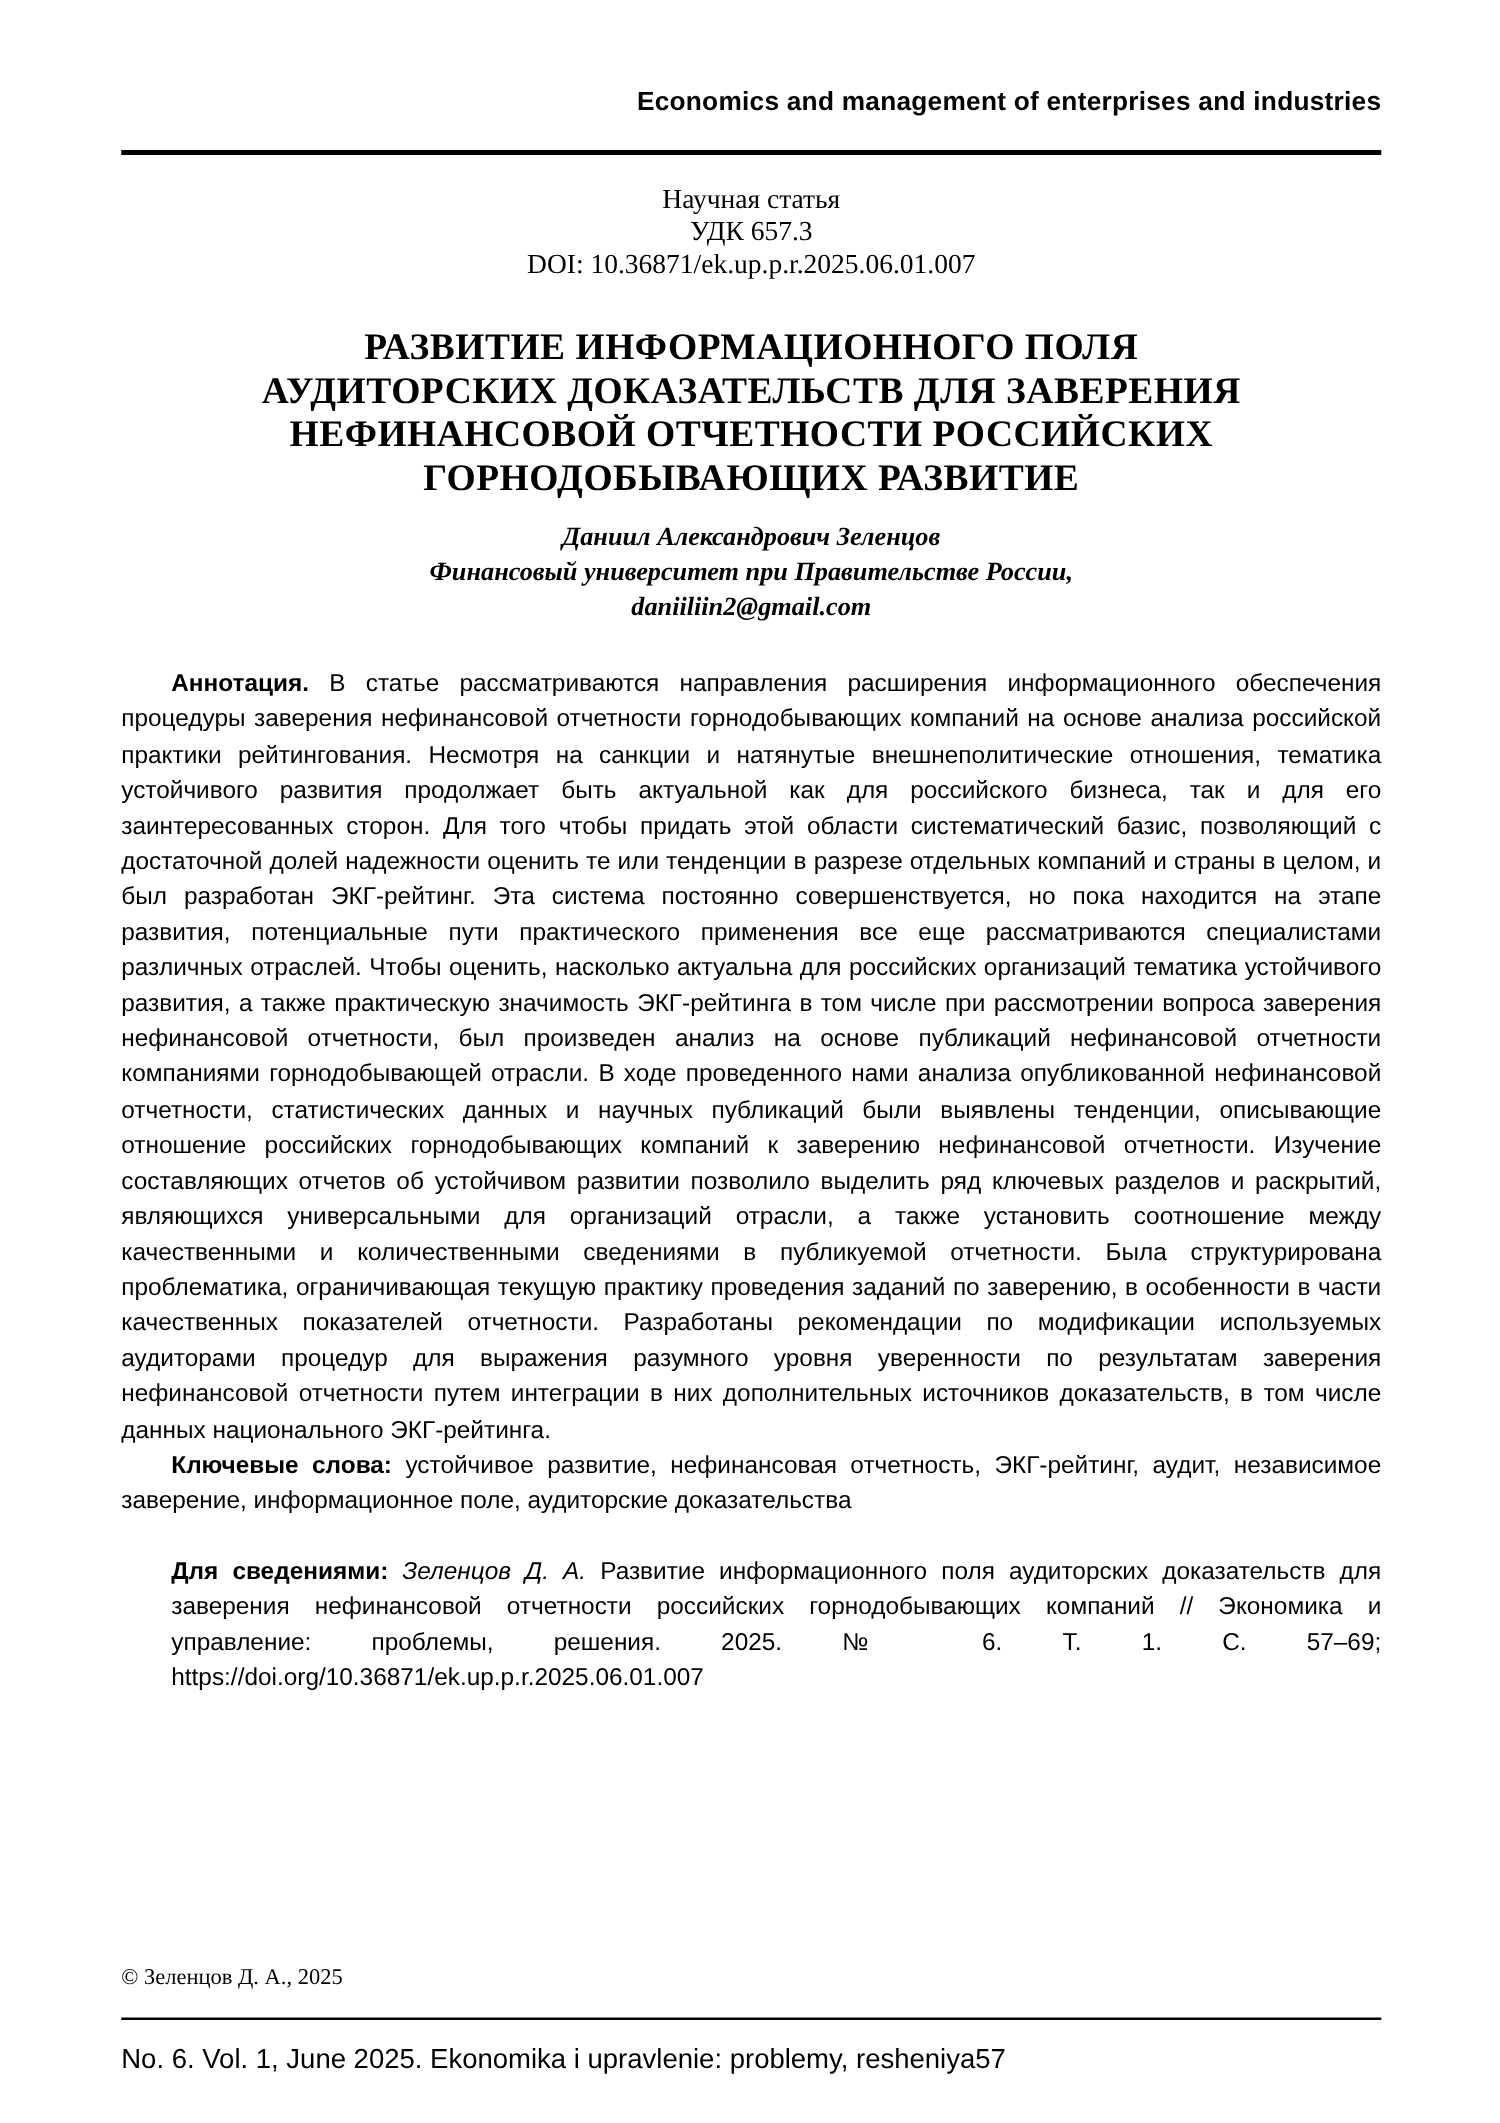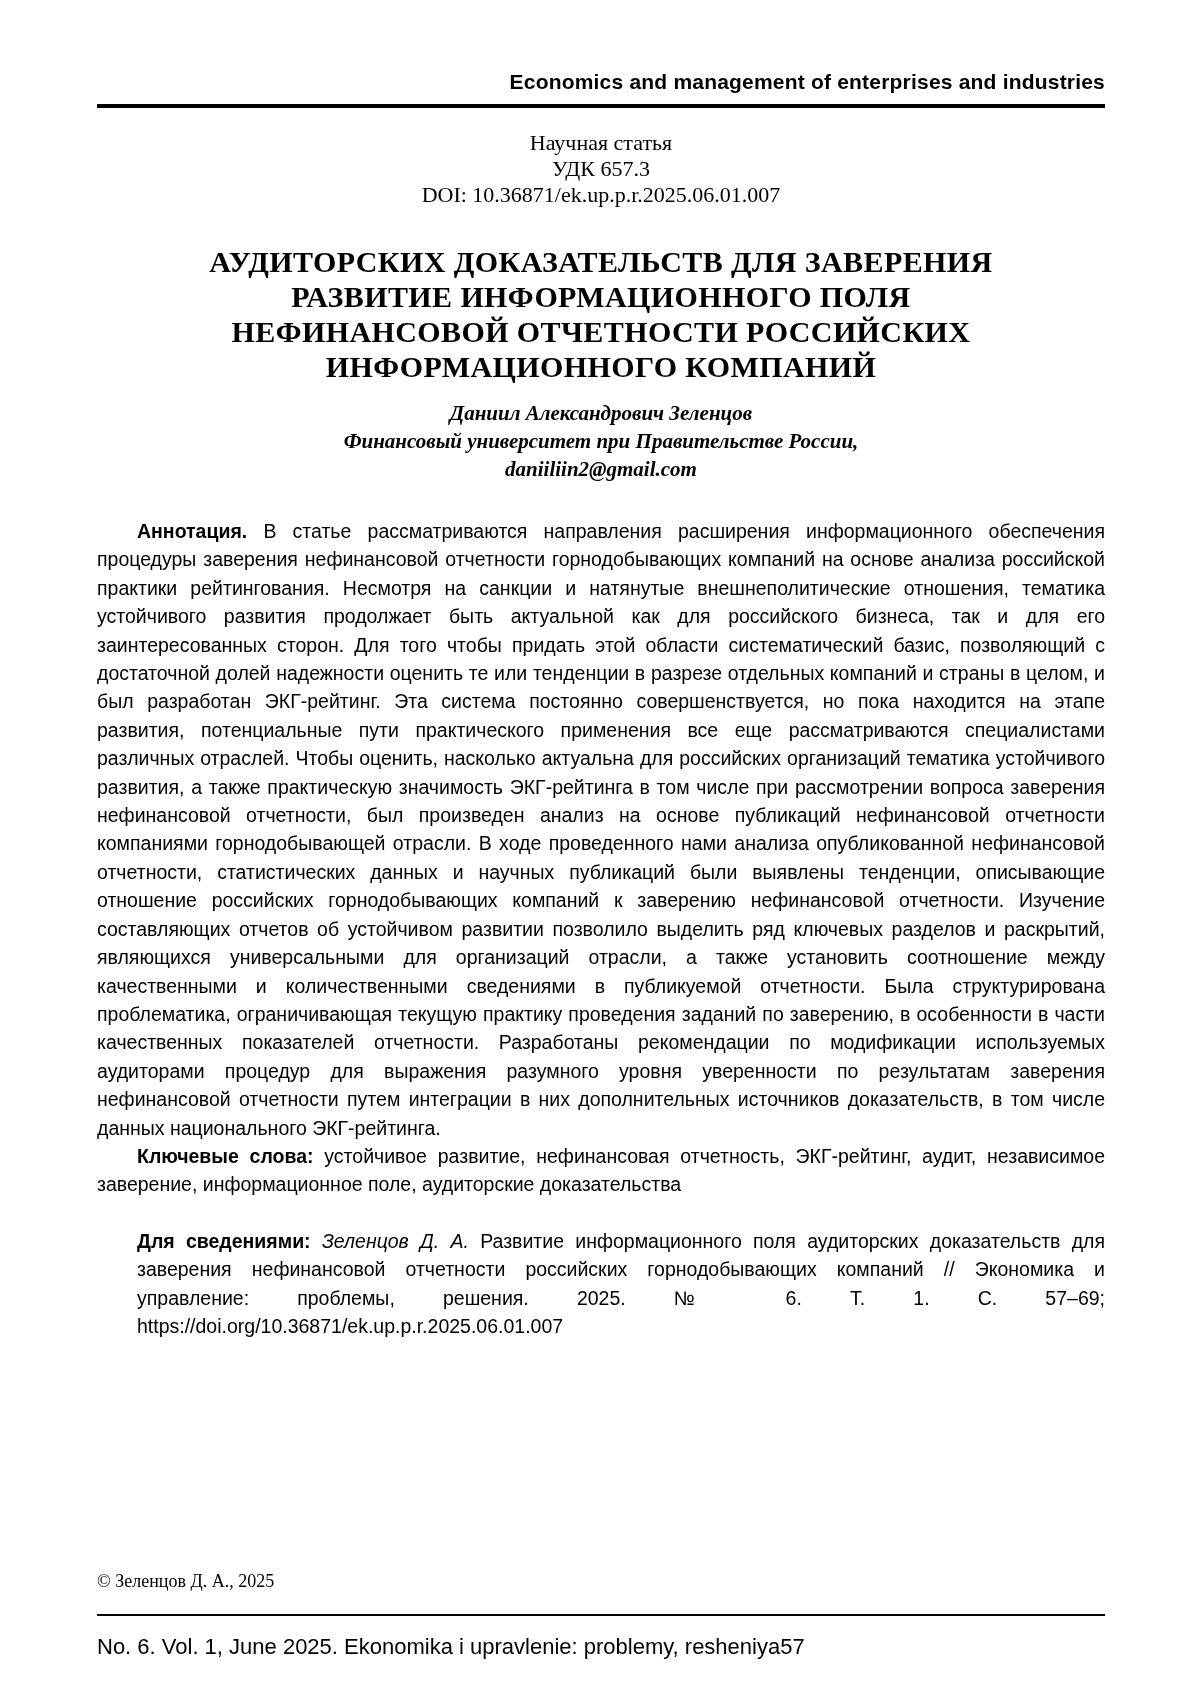--- a/index.html
+++ b/index.html
@@ -18,21 +18,21 @@
     display: flex;
     flex-direction: column;
   }
   
   .running-head {
     text-align: right;
     font-family: "Liberation Sans", sans-serif;
     font-weight: bold;
     font-size: 21px;
     letter-spacing: 0.2px;
-    padding-bottom: 10px;
+    padding-bottom: 26px;
   }
   .head-rule {
     border: none;
     border-top: 4px solid #000000;
     margin-bottom: 22px;
   }
   
   .meta {
     font-size: 22px;
     line-height: 26px;
@@ -109,24 +109,24 @@
   <div class="running-head">Economics and management of enterprises and industries</div>
   <hr class="head-rule">
 
   <div class="meta">
     <div>Научная статья</div>
     <div>УДК 657.3</div>
     <div>DOI: 10.36871/ek.up.p.r.2025.06.01.007</div>
   </div>
 
   <div class="title">
+    <div>РАЗВИТИЕ ИНФОРМАЦИОННОГО ПОЛЯ</div>
     <div>АУДИТОРСКИХ ДОКАЗАТЕЛЬСТВ ДЛЯ ЗАВЕРЕНИЯ</div>
-    <div>РАЗВИТИЕ ИНФОРМАЦИОННОГО ПОЛЯ</div>
     <div>НЕФИНАНСОВОЙ ОТЧЕТНОСТИ РОССИЙСКИХ</div>
-    <div>ИНФОРМАЦИОННОГО КОМПАНИЙ</div>
+    <div>ГОРНОДОБЫВАЮЩИХ РАЗВИТИЕ</div>
   </div>
 
   <div class="authors">
     <div>Даниил Александрович Зеленцов</div>
     <div>Финансовый университет при Правительстве России,</div>
     <div>daniiliin2@gmail.com</div>
   </div>
 
   <p class="body-sans abstract"><span class="b">Аннотация.</span><span> В статье рассматриваются направления расширения информационного обеспечения процедуры заверения нефинансовой отчетности горнодобывающих компаний на основе анализа российской практики рейтингования. Несмотря на санкции и натянутые внешнеполитические отношения, тематика устойчивого развития продолжает быть актуальной как для российского бизнеса, так и для его заинтересованных сторон. Для того чтобы придать этой области систематический базис, позволяющий с достаточной долей надежности оценить те или тенденции в разрезе отдельных компаний и страны в целом, и был разработан ЭКГ-рейтинг. Эта система постоянно совершенствуется, но пока находится на этапе развития, потенциальные пути практического применения все еще рассматриваются специалистами различных отраслей. Чтобы оценить, насколько актуальна для российских организаций тематика устойчивого развития, а также практическую значимость ЭКГ-рейтинга в том числе при рассмотрении вопроса заверения нефинансовой отчетности, был произведен анализ на основе публикаций нефинансовой отчетности компаниями горнодобывающей отрасли. В ходе проведенного нами анализа опубликованной нефинансовой отчетности, статистических данных и научных публикаций были выявлены тенденции, описывающие отношение российских горнодобывающих компаний к заверению нефинансовой отчетности. Изучение составляющих отчетов об устойчивом развитии позволило выделить ряд ключевых разделов и раскрытий, являющихся универсальными для организаций отрасли, а также установить соотношение между качественными и количественными сведениями в публикуемой отчетности. Была структурирована проблематика, ограничивающая текущую практику проведения заданий по заверению, в особенности в части качественных показателей отчетности. Разработаны рекомендации по модификации используемых аудиторами процедур для выражения разумного уровня уверенности по результатам заверения нефинансовой отчетности путем интеграции в них дополнительных источников доказательств, в том числе данных национального ЭКГ-рейтинга.</span></p>
 

